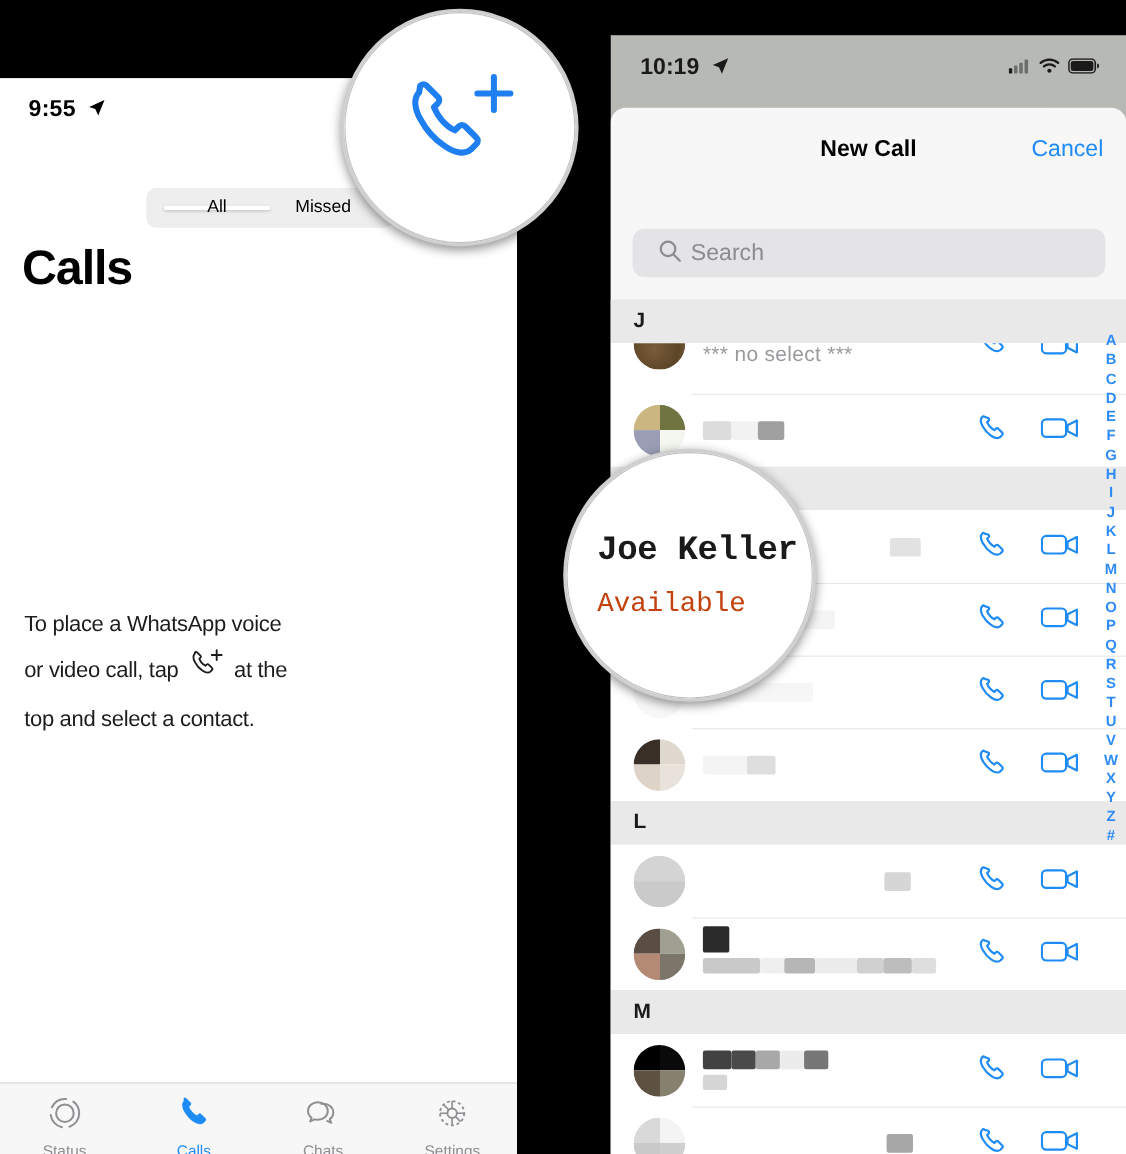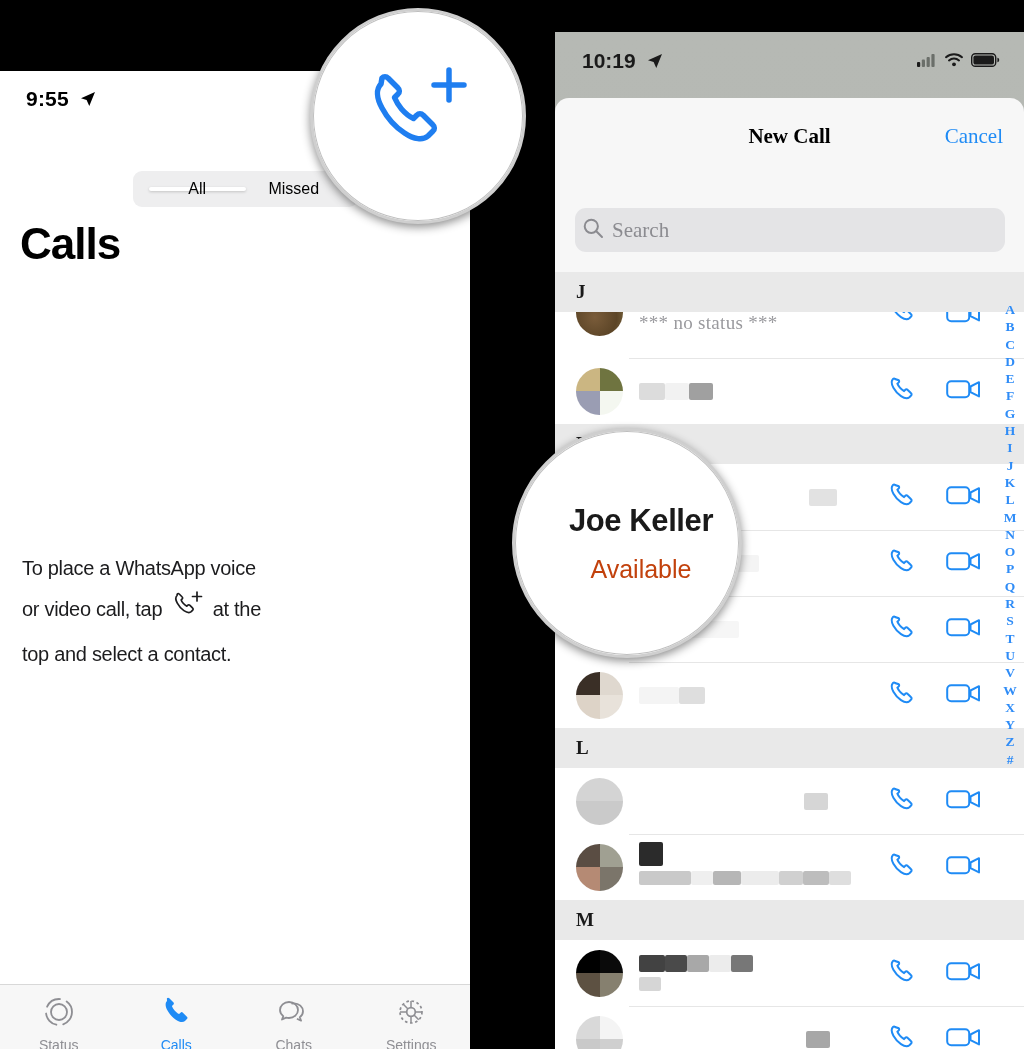--- a/index.html
+++ b/index.html
@@ -82,35 +82,35 @@
     position:absolute; left:132px; top:66px; width:275px; height:34px;
     background:#aeb1ac; border-radius:9px;
   }
   .dim-seg .inner {
     position:absolute; left:2px; top:2px; width:134px; height:30px;
     background:#c0c3be; border-radius:7px;
   }
 
   .sheet {
     position:absolute; left:0; top:66px; width:469px; height:951px;
-    background:#f7f7f7; border-radius:14px 14px 0 0; overflow:hidden;font-family:Liberation Serif, serif;
+    background:#f7f7f7; border-radius:14px 14px 0 0; overflow:hidden;
   }
   .sheet-head { position:relative; height:78px; }
   .sheet-title {
     position:absolute; left:0; right:0; top:26px; text-align:center;
     font-size:21px; font-weight:bold; color:#000;
   }
   .sheet-cancel {
     position:absolute; right:21px; top:26px;
     font-size:21px; color:#1f8bf5;
   }
   .searchbar {
     position:absolute; left:20px; top:110px; width:430px; height:44px;
     background:#e4e4e6; border-radius:11px; display:flex; align-items:center;
-    padding-left:7px; gap:8px;
+    padding-left:23px; gap:8px;
   }
   .search-ph { font-size:21px; color:#8b8b90; }
 
   .list { position:absolute; left:0; top:174px; width:469px; bottom:0; background:#fff; }
   .sec-head {
     height:40px; background:#e9e9e9; display:flex; align-items:center;
     padding-left:21px; font-size:19px; font-weight:bold; color:#1a1a1a;
   }
   .row {
     position:relative; height:66px; background:#fff;
@@ -136,22 +136,22 @@
 
   
   .magnifier {
     position:absolute; border-radius:50%; background:#fff;
     border:3px solid #cfcfcf;
     box-shadow:0 3px 10px rgba(0,0,0,.45), inset 0 0 0 1px rgba(0,0,0,.25);
     overflow:hidden; z-index:20;
     display:flex; align-items:center; justify-content:center;
   }
   .mag-call { left:310px; top:8px; width:216px; height:216px; }
-  .mag-joe  { left:512px; top:428px; width:230px; height:230px;
-              flex-direction:column; align-items:center; padding-left:28px; }
+  .mag-joe  { left:512px; top:408px; width:230px; height:230px;
+              flex-direction:column; align-items:flex-start; padding-left:28px;font-family:Liberation Mono, monospace; }
   .joe-name { font-size:31px; font-weight:bold; color:#1a1a1a; letter-spacing:-.4px; filter:blur(.5px); }
   .joe-sub  { font-size:25px; color:#c2410c; margin-top:16px; filter:blur(.5px); }
 </style>
 </head>
 <body>
 
 <div class="stage">
 
   <div class="phone-left">
     <div class="left-screen">
@@ -303,21 +303,21 @@
 
           <div class="sec-head">
             <span>J</span>
           </div>
           <div class="row" style="height:46px;align-items:flex-start;">
             <div class="avatar" style="height:24px;border-radius:0 0 24px 24px;">
               <div style="width:100%;height:47px;margin-top:-23px;background:
                    radial-gradient(circle at 40% 60%, #7a5c3a 0%, #5c4527 55%, #8d7a4e 100%);"></div>
             </div>
             <div class="meta">
-              <span class="status-text">*** no status ***</span>
+              <span class="status-text">*** no select ***</span>
             </div>
             <div class="row-actions">
               <span style="overflow:hidden;height:14px;display:block;">
                 <svg width="32" height="32" viewBox="0 0 32 32" style="margin-top:-18px;">
                   <path d="M7 6c-1.8 1.8-1.6 5.1.4 8.7 1.8 3.2 4.6 6.4 7.6 8.4 3.4 2.3 6.6 2.7 8.4 1.1l1.7-1.7a1.5 1.5 0 0 0 0-2.2l-3.6-3.6a1.5 1.5 0 0 0-2.2 0l-1.3 1.3c-1.5-.7-2.9-1.9-4.1-3.3-1.2-1.4-2-2.7-2.5-4l1.3-1.3a1.5 1.5 0 0 0 0-2.2L9.1 6a1.5 1.5 0 0 0-2.1 0z" fill="none" stroke="#1f8bf5" stroke-width="2"></path>
                 </svg>
               </span>
               <span style="overflow:hidden;height:14px;display:block;">
                 <svg width="36" height="26" viewBox="0 0 36 26" style="margin-top:-12px;">
                   <rect x="1.2" y="5.2" width="22" height="16" rx="4" fill="none" stroke="#1f8bf5" stroke-width="2"></rect>

